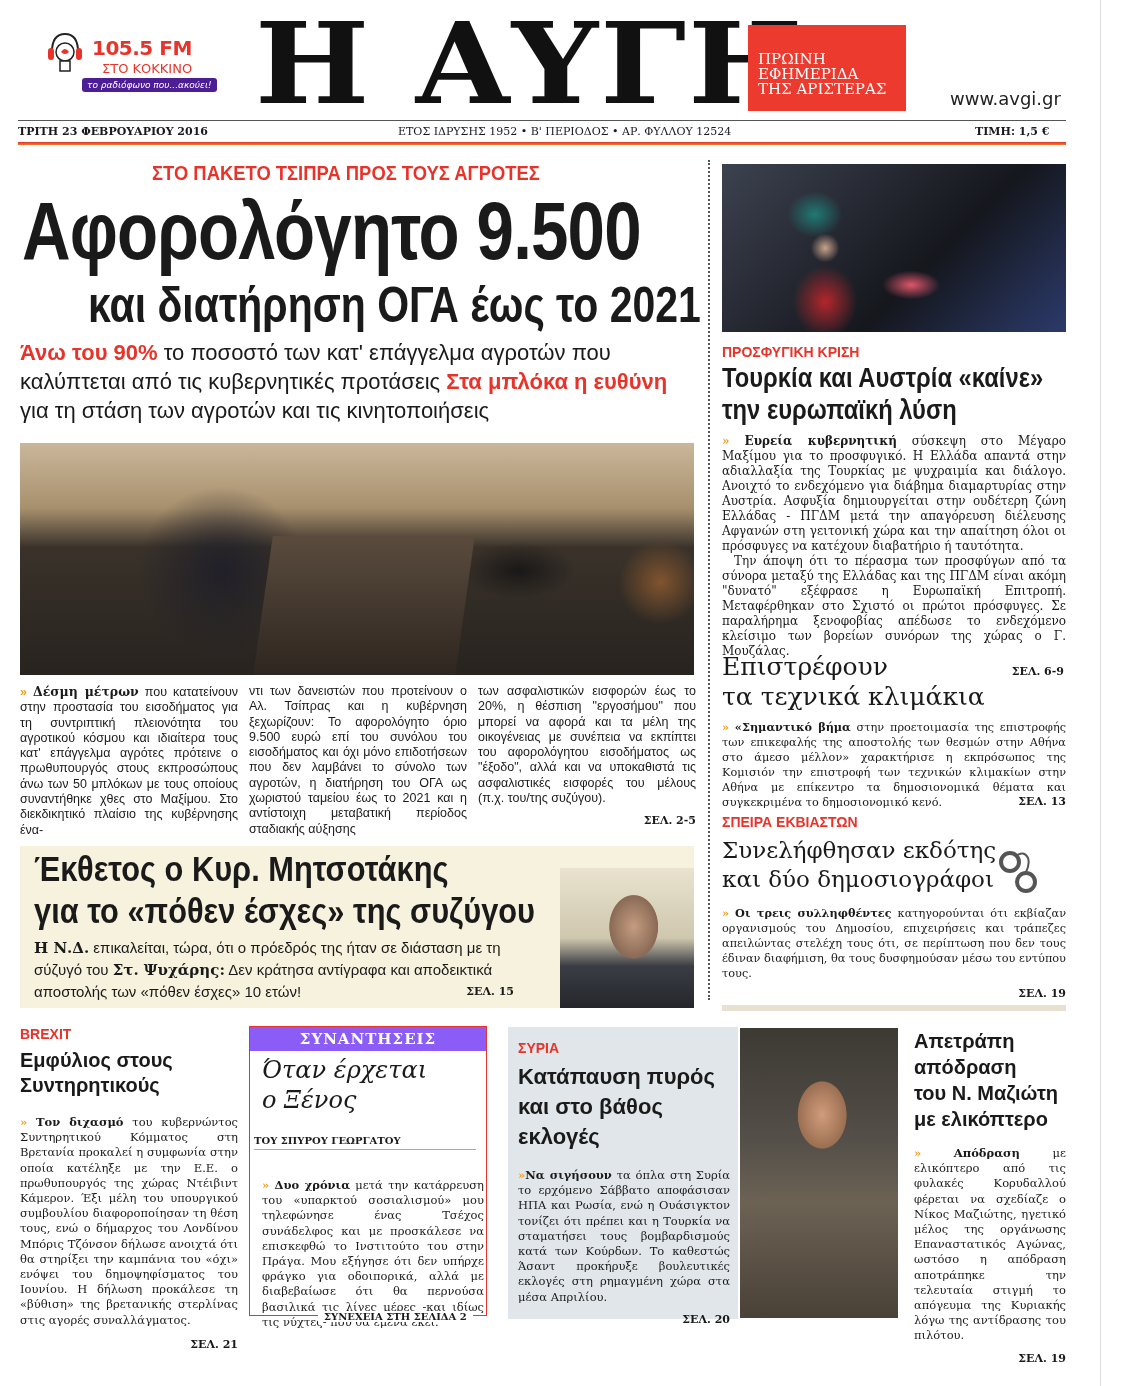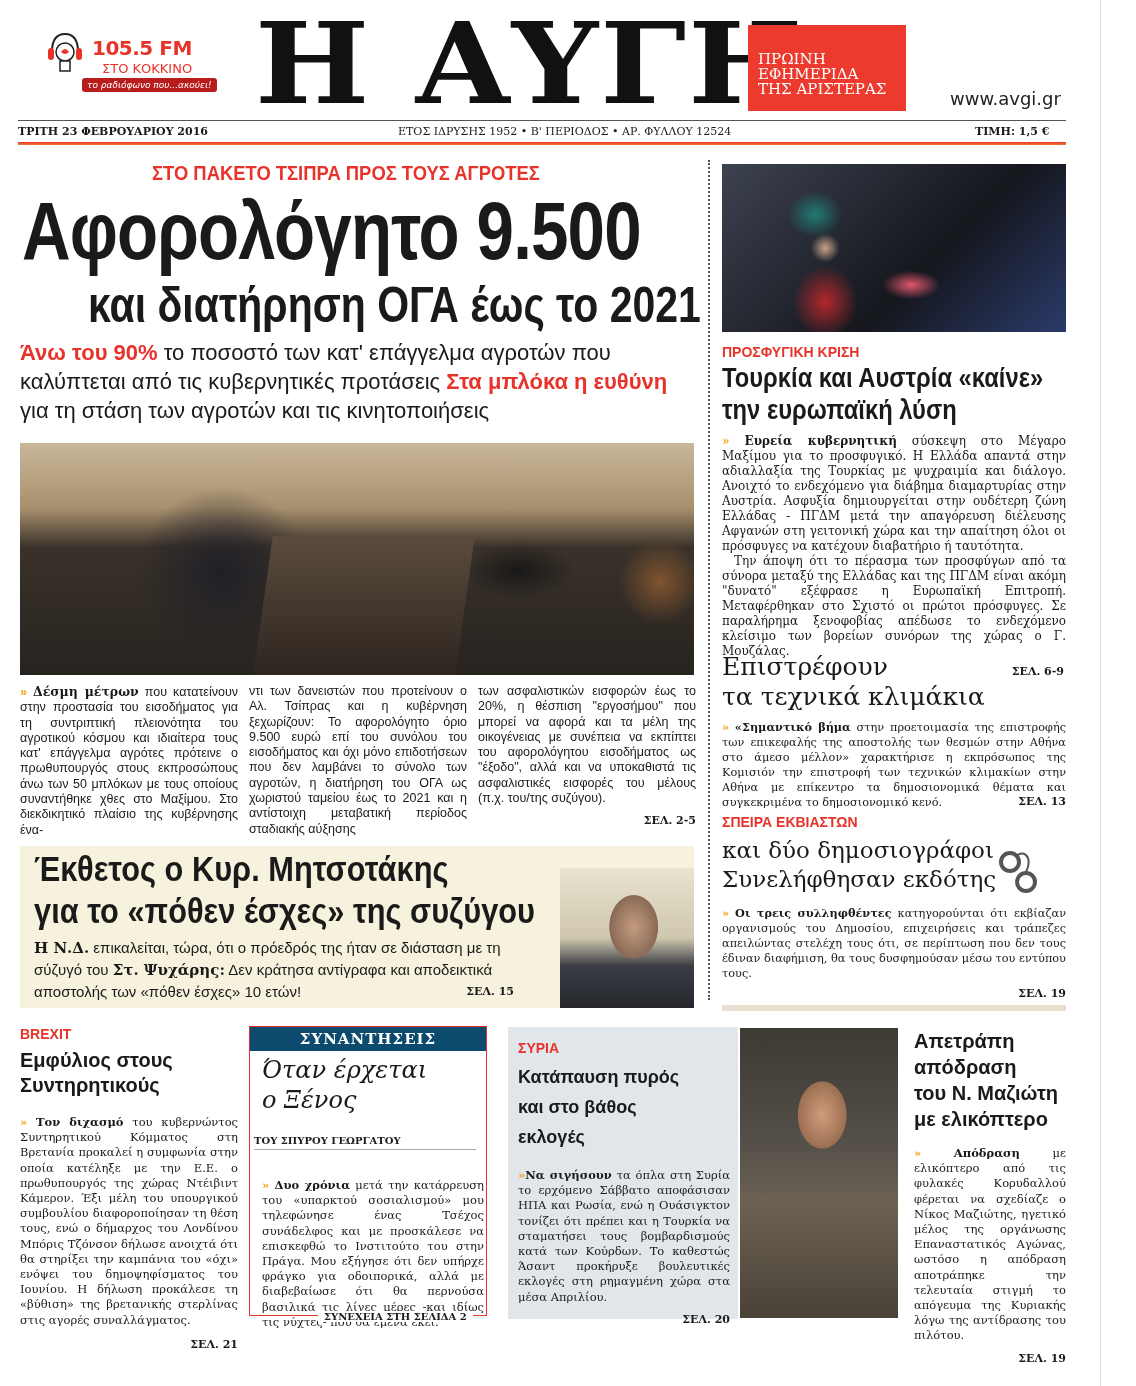--- a/index.html
+++ b/index.html
@@ -6,21 +6,21 @@
   html, body { width: 1136px; height: 1386px; background: #fff; overflow: hidden; }
   body { position: relative; font-family: "DejaVu Sans", sans-serif; color: #1a1a1a; }
   .abs { position: absolute; }
   .serif { font-family: "DejaVu Serif", serif; }
 
   
   .radio-logo { left: 40px; top: 26px; width: 170px; height: 66px; }
   .bulb { position: absolute; left: 8px; top: 4px; width: 34px; height: 52px; }
   .radio-freq { position: absolute; left: 52px; top: 10px; font: bold 20px "DejaVu Sans", sans-serif; color: #e8332a; letter-spacing: -0.5px; }
   .radio-name { position: absolute; left: 62px; top: 35px; font: 13px "DejaVu Sans", sans-serif; color: #e8332a; }
-  .radio-slogan { position: absolute; left: 42px; top: 52px; background: #b91c1c; color: #fff; font: italic 9px "DejaVu Sans", sans-serif; padding: 2px 5px; border-radius: 3px; white-space: nowrap; }
+  .radio-slogan { position: absolute; left: 42px; top: 52px; background: #4c1d95; color: #fff; font: italic 9px "DejaVu Sans", sans-serif; padding: 2px 5px; border-radius: 3px; white-space: nowrap; }
   .masthead-title { left: 255px; top: 8px; font: 900 112px "DejaVu Serif", serif; letter-spacing: 2px; line-height: 112px; color: #111; transform: scaleX(1.08); transform-origin: left top; }
   .tagline-box { left: 748px; top: 25px; width: 158px; height: 86px; background: #ec3a2e; padding: 27px 10px 0 10px; }
   .tagline-box div { color: #fff; font: 15px "DejaVu Serif", serif; line-height: 15px; }
   .site-url { left: 950px; top: 88px; font: 18px "DejaVu Sans", sans-serif; color: #222; }
   .rule-top { left: 18px; top: 120px; width: 1048px; height: 1px; background: #555; }
   .info-date { left: 18px; top: 125px; font: bold 11px "DejaVu Serif", serif; }
   .info-issue { left: 398px; top: 125px; font: 11px "DejaVu Serif", serif; }
   .info-price { left: 975px; top: 125px; font: bold 11px "DejaVu Serif", serif; }
   .rule-red { left: 18px; top: 142px; width: 1048px; height: 3px; background: linear-gradient(#e8332a,#f07a2e); }
 
@@ -67,21 +67,21 @@
   .body-r { font: 12px "DejaVu Serif", serif; line-height: 15px; text-align: justify; }
   .hl-r2 { left: 722px; top: 652px; font: 25px "DejaVu Serif", serif; line-height: 30px; }
   .hl-r3 { left: 722px; top: 836px; font: 23px "DejaVu Serif", serif; line-height: 29px; }
   .handcuffs { left: 998px; top: 846px; width: 40px; height: 48px; }
   .sep-beige { left: 722px; top: 1005px; width: 344px; height: 6px; background: #e8e0d0; }
 
   
   .hl-small { font: 900 20px "Liberation Sans", sans-serif; line-height: 25px; }
   .body-s { font: 11.5px "DejaVu Serif", serif; line-height: 15.2px; text-align: justify; margin-top: 12px; }
   .essay-box { left: 249px; top: 1026px; width: 238px; height: 290px; border: 1px solid #e8332a; }
-  .essay-kicker { left: 250px; top: 1027px; width: 236px; height: 24px; background: #0c4a6e; color: #fff; font: bold 15px "DejaVu Serif", serif; text-align: center; line-height: 24px; letter-spacing: 1px; }
+  .essay-kicker { left: 250px; top: 1027px; width: 236px; height: 24px; background: #8b5cf6; color: #fff; font: bold 15px "DejaVu Serif", serif; text-align: center; line-height: 24px; letter-spacing: 1px; }
   .essay-title { left: 262px; top: 1055px; font: italic 24px "DejaVu Serif", serif; line-height: 30px; }
   .essay-author { left: 254px; top: 1135px; width: 222px; font: bold 10px "DejaVu Serif", serif; border-bottom: 1px solid #aaa; padding-bottom: 3px; }
   .syria-box { left: 508px; top: 1027px; width: 230px; height: 292px; background: #e1e6ea; }
   .assad-photo { left: 740px; top: 1028px; width: 158px; height: 290px; background: radial-gradient(ellipse 40px 55px at 52% 30%, #d09d7c, #9c6f52 60%, transparent 62%), linear-gradient(180deg,#3c3a33 0%,#555049 40%,#6c6254 60%,#4a4137 100%); }
   .vline-right { left: 1100px; top: 0; width: 1px; height: 1386px; background: #ddd; }
 </style>
 </head>
 <body>
 
 <div class="abs radio-logo">
@@ -164,22 +164,22 @@
   <div>Επιστρέφουν</div>
   <div>τα τεχνικά κλιμάκια</div>
 </div>
 <div class="abs body-r" style="left:722px;top:720px;width:344px;font-size:11.3px">
   <span class="lead-arrow">»</span> <b>«Σημαντικό βήμα</b><span> στην προετοιμασία της επιστροφής των επικεφαλής της αποστολής των θεσμών στην Αθήνα στο άμεσο μέλλον» χαρακτήρισε η εκπρόσωπος της Κομισιόν την επιστροφή των τεχνικών κλιμακίων στην Αθήνα με επίκεντρο τα δημοσιονομικά θέματα και συγκεκριμένα το δημοσιονομικό κενό.</span>
   <span class="page-ref" style="float:right">ΣΕΛ. 13</span>
 </div>
 
 <div class="abs kicker-r" style="left:722px;top:814px">ΣΠΕΙΡΑ ΕΚΒΙΑΣΤΩΝ</div>
 <div class="abs hl-r3">
+  <div>Συνελήφθησαν εκδότης</div>
   <div>και δύο δημοσιογράφοι</div>
-  <div>Συνελήφθησαν εκδότης</div>
 </div>
 <svg class="abs handcuffs" viewBox="0 0 40 48">
   <circle cx="12" cy="16" r="9" fill="none" stroke="#555" stroke-width="4"></circle>
   <circle cx="28" cy="36" r="9" fill="none" stroke="#555" stroke-width="4"></circle>
   <path d="M18 10 q8 -6 12 2 q2 6 -2 14" fill="none" stroke="#555" stroke-width="2"></path>
 </svg>
 <div class="abs body-r" style="left:722px;top:906px;width:344px;font-size:11.3px">
   <span class="lead-arrow">»</span> <b>Οι τρεις συλληφθέντες</b><span> κατηγορούνται ότι εκβίαζαν οργανισμούς του Δημοσίου, επιχειρήσεις και τράπεζες απειλώντας στελέχη τους ότι, σε περίπτωση που δεν τους έδιναν διαφήμιση, θα τους δυσφημούσαν μέσω του εντύπου τους.</span>
   <div class="page-ref" style="margin-top:6px">ΣΕΛ. 19</div>
 </div>
@@ -202,21 +202,21 @@
   <div>ο Ξένος</div>
 </div>
 <div class="abs essay-author">ΤΟΥ ΣΠΥΡΟΥ ΓΕΩΡΓΑΤΟΥ</div>
 <div class="abs body-s" style="left:262px;top:1166px;width:222px">
   <span class="lead-arrow">»</span> <b>Δυο χρόνια</b><span> μετά την κατάρρευση του «υπαρκτού σοσιαλισμού» μου τηλεφώνησε ένας Τσέχος συνάδελφος και με προσκάλεσε να επισκεφθώ το Ινστιτούτο του στην Πράγα. Μου εξήγησε ότι δεν υπήρχε φράγκο για οδοιπορικά, αλλά με διαβεβαίωσε ότι θα περνούσα βασιλικά τις λίγες μέρες -και ιδίως τις νύχτες- που θα έμενα εκεί.</span>
 </div>
 <div class="abs page-ref" style="left:318px;top:1311px;background:#fff;padding:0 6px;font-size:10px">ΣΥΝΕΧΕΙΑ ΣΤΗ ΣΕΛΙΔΑ 2</div>
 
 <div class="abs syria-box"></div>
 <div class="abs kicker-r" style="left:518px;top:1040px">ΣΥΡΙΑ</div>
-<div class="abs hl-small" style="left:518px;top:1062px;font-size:18px;line-height:30px">
+<div class="abs hl-small" style="left:518px;top:1062px;font-size:22px;line-height:30px">
   <div>Κατάπαυση πυρός</div>
   <div>και στο βάθος</div>
   <div>εκλογές</div>
 </div>
 <div class="abs body-s" style="left:518px;top:1156px;width:212px">
   <span class="lead-arrow">»</span><b>Να σιγήσουν</b><span> τα όπλα στη Συρία το ερχόμενο Σάββατο αποφάσισαν ΗΠΑ και Ρωσία, ενώ η Ουάσιγκτον τονίζει ότι πρέπει και η Τουρκία να σταματήσει τους βομβαρδισμούς κατά των Κούρδων. Το καθεστώς Άσαντ προκήρυξε βουλευτικές εκλογές στη ρημαγμένη χώρα στα μέσα Απριλίου.</span>
   <div class="page-ref" style="margin-top:8px">ΣΕΛ. 20</div>
 </div>
 <div class="abs assad-photo"></div>
 

